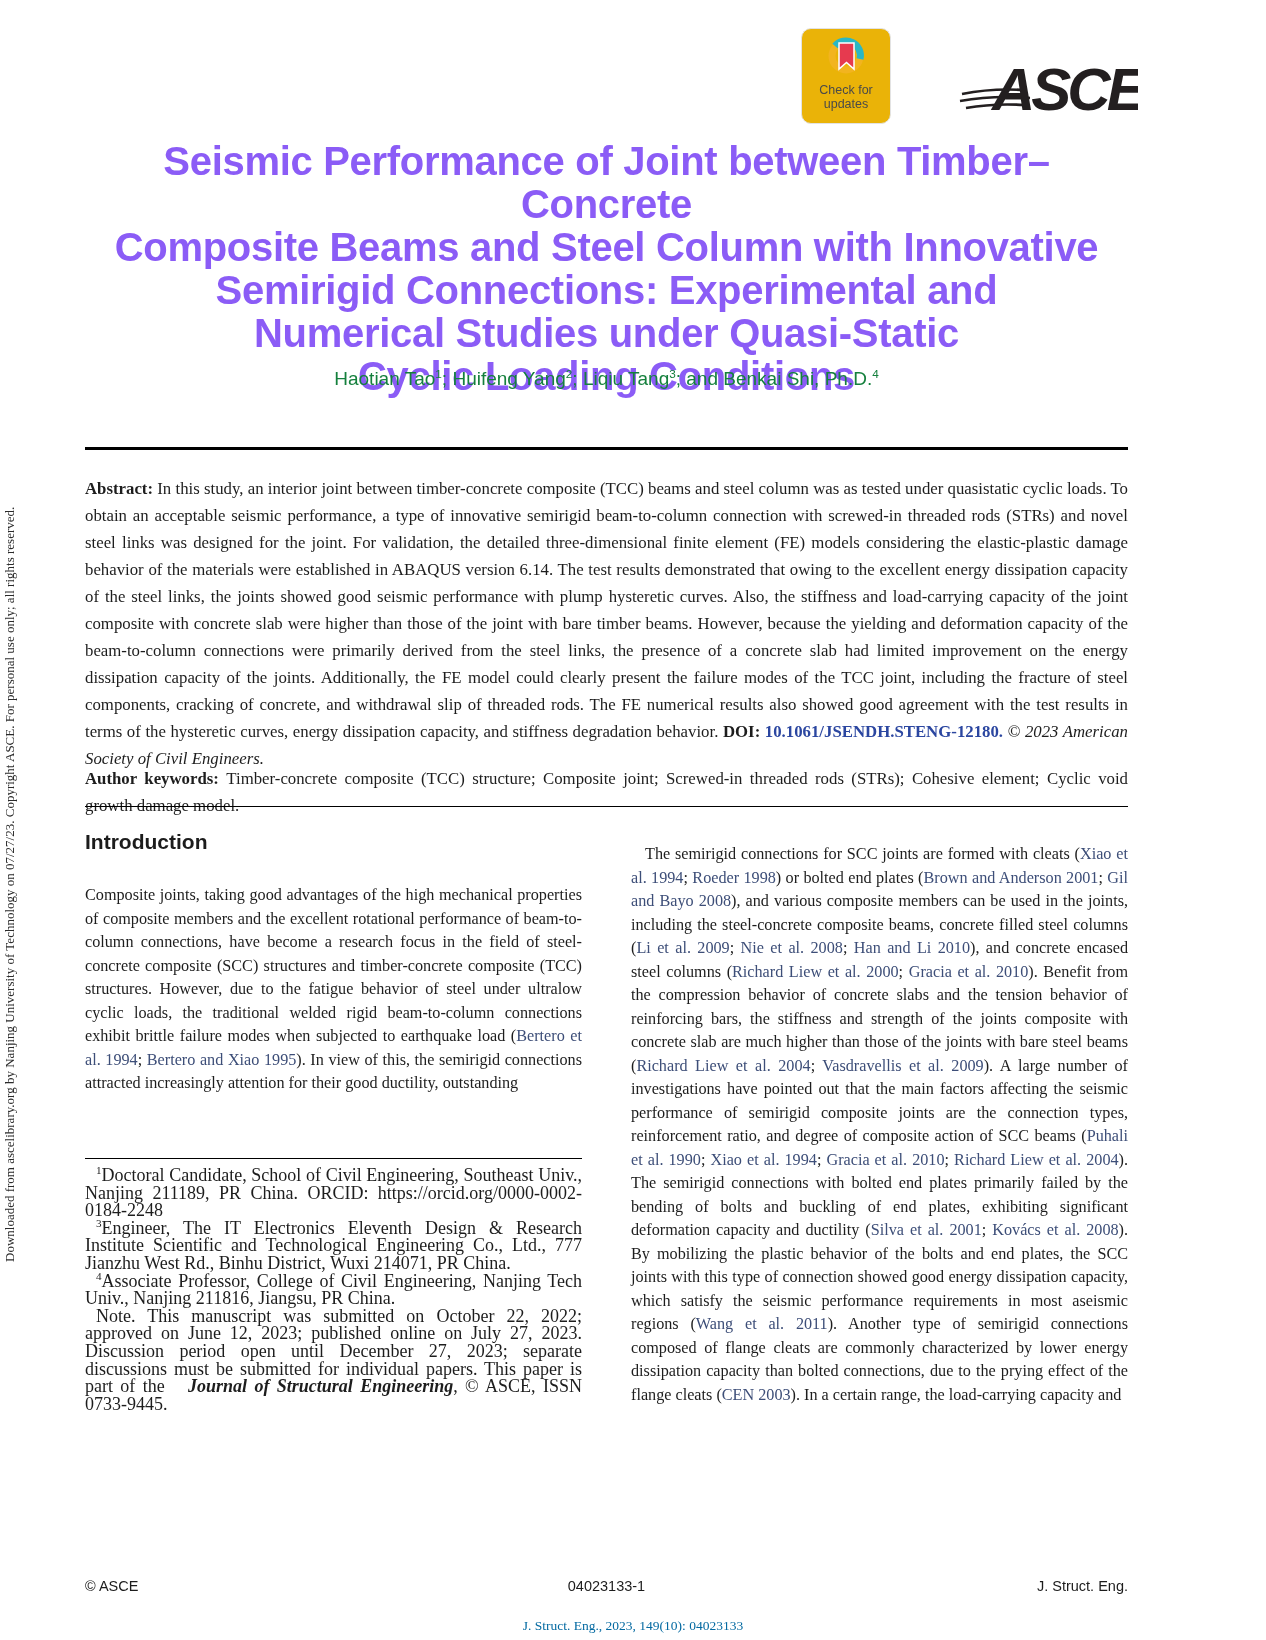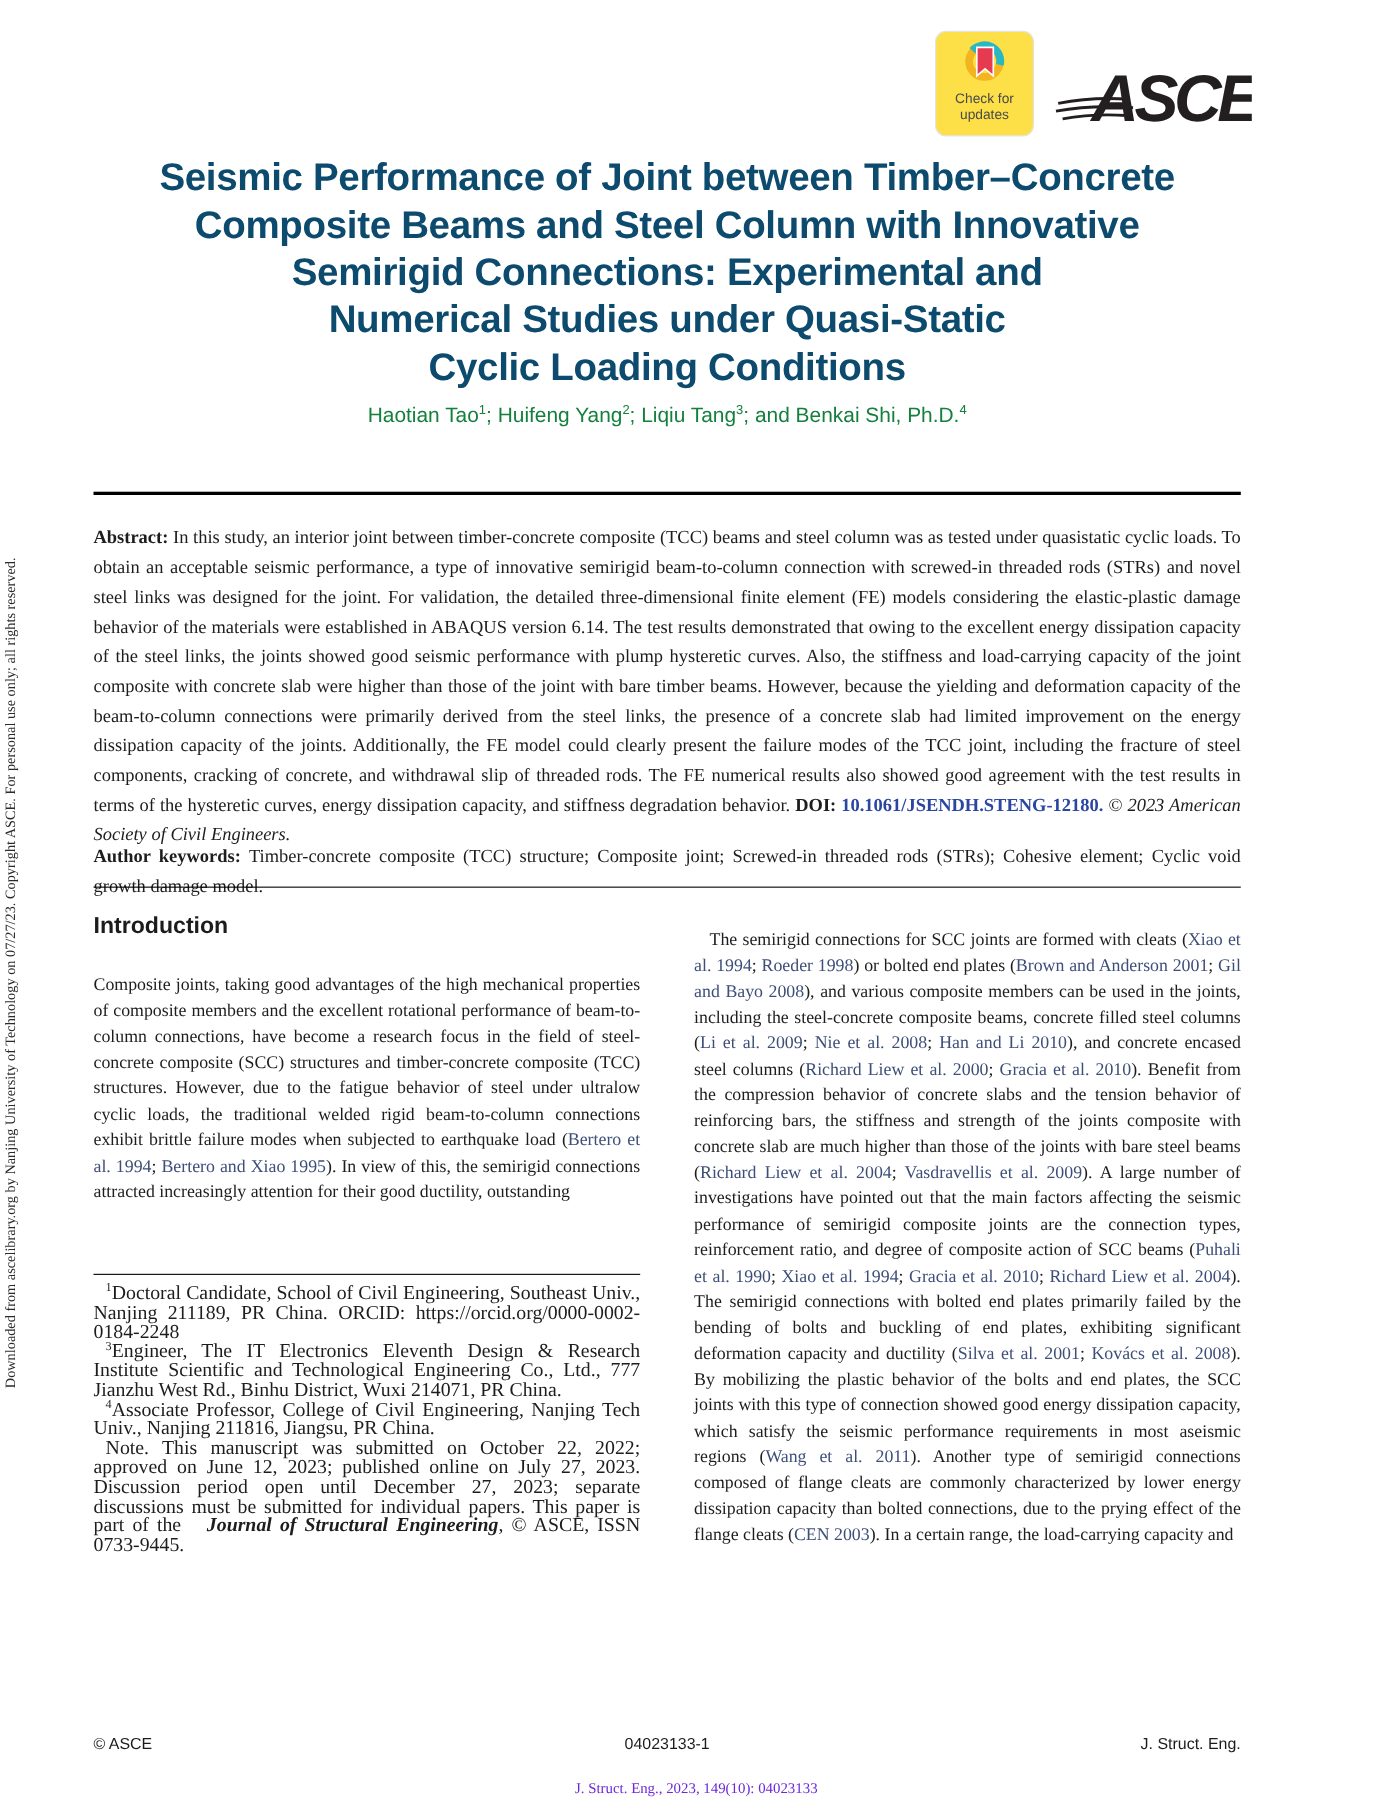--- a/index.html
+++ b/index.html
@@ -10,36 +10,36 @@
   }
   
   .side-watermark{
     position:absolute; left:2px; top:312px; height:950px; width:22px;
     writing-mode:vertical-rl; transform:rotate(180deg);
     font-size:13px; color:#2a2a2a; white-space:nowrap;
     font-family:"Liberation Serif", serif;
   }
   
   .badge{
-    position:absolute; left:850px; top:28px; width:88px; height:94px;
-    background:#fde047; border:1px solid #e3e3e3; border-radius:10px;
+    position:absolute; left:801px; top:28px; width:88px; height:94px;
+    background:#eab308; border:1px solid #e3e3e3; border-radius:10px;
     display:flex; flex-direction:column; align-items:center; cursor:pointer;
   }
   .badge svg{margin-top:6px;}
   .badge-text{
     font-family:"Liberation Sans", sans-serif; font-size:12.5px; line-height:14px;
     color:#4a4a4a; text-align:center; margin-top:2px;
   }
   
   .logo{position:absolute; left:958px; top:48px; width:180px; height:74px;}
   
   .title{
     position:absolute; left:85px; top:140px; width:1043px;
     text-align:center; font-family:"Liberation Sans", sans-serif;
-    font-weight:bold; font-size:35px; line-height:43px; color:#0c4a6e;
+    font-weight:bold; font-size:40px; line-height:43px; color:#8b5cf6;
     letter-spacing:-0.3px;
   }
   
   .authors{
     position:absolute; left:85px; top:368px; width:1043px; text-align:center;
     font-family:"Liberation Sans", sans-serif; font-size:19px; color:#15803d;
   }
   .rule-thick{position:absolute; left:85px; top:447px; width:1043px; height:3px; background:#000;}
   .rule-thin{position:absolute; left:85px; top:806px; width:1043px; height:1px; background:#000;}
   .abstract{
@@ -69,21 +69,21 @@
   .footnotes p{margin:0; text-indent:11px;}
   
   .footer{
     position:absolute; left:85px; top:1578px; width:1043px;
     display:flex; justify-content:space-between;
     font-family:"Liberation Sans", sans-serif; font-size:14.5px; color:#1c1c1c;align-items:flex-end;
   }
   .footer .center{position:absolute; left:0; right:0; text-align:center;}
   .bottom-line{
     position:absolute; left:0; top:1618px; width:1266px; text-align:center;
-    font-size:13.5px; color:#6d28d9;
+    font-size:13.5px; color:#0369a1;
   }
   
   .seg-t{}
   .seg-b{font-weight:bold;}
   .seg-i{font-style:italic;}
   .seg-bi{font-weight:bold; font-style:italic;margin-left:16px;}
   .seg-sup{vertical-align:super; font-size:0.62em; line-height:0;}
   .seg-c{color:var(--c-citation,#3d4e78); cursor:pointer;}
   .seg-link{color:var(--c-doi_link,#2b46a0); font-weight:bold; cursor:pointer;}
 </style>

